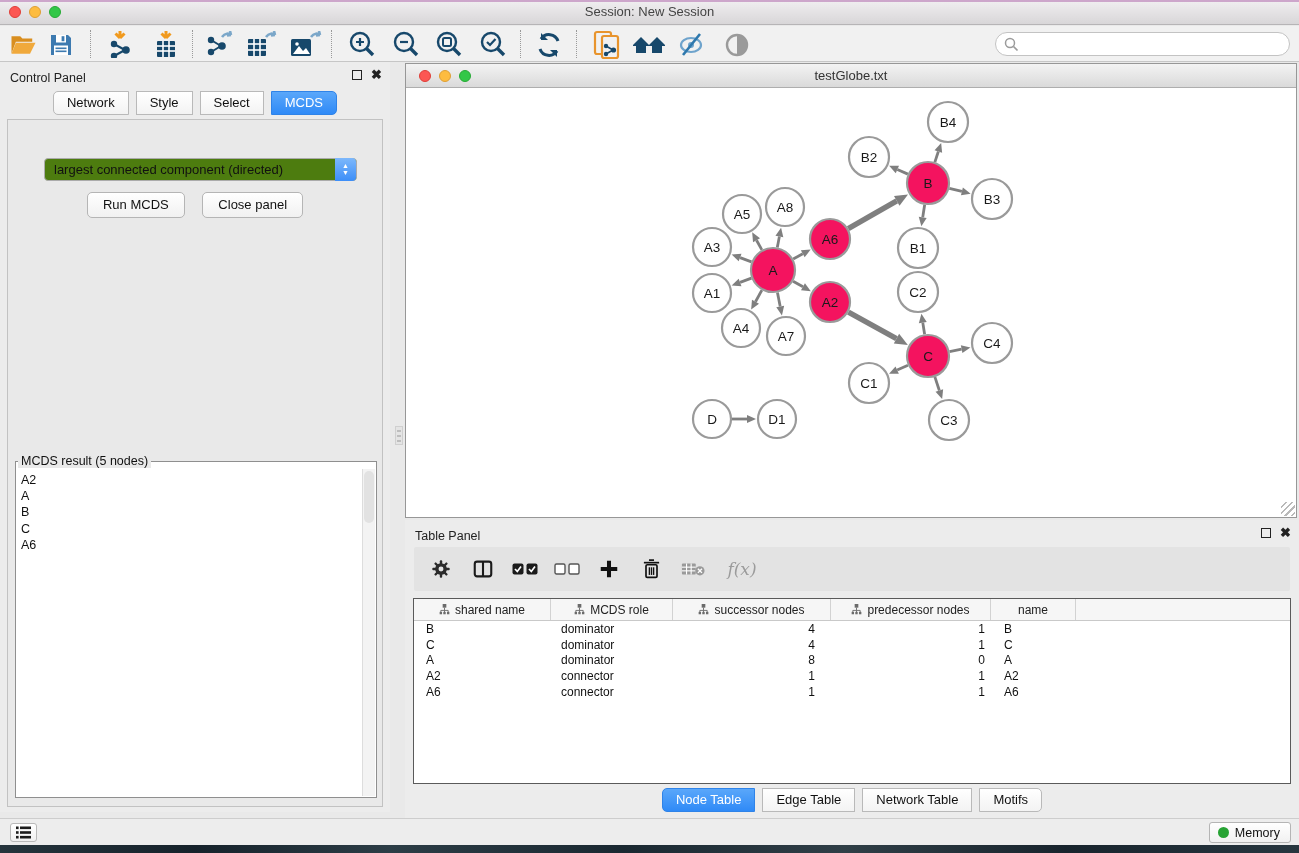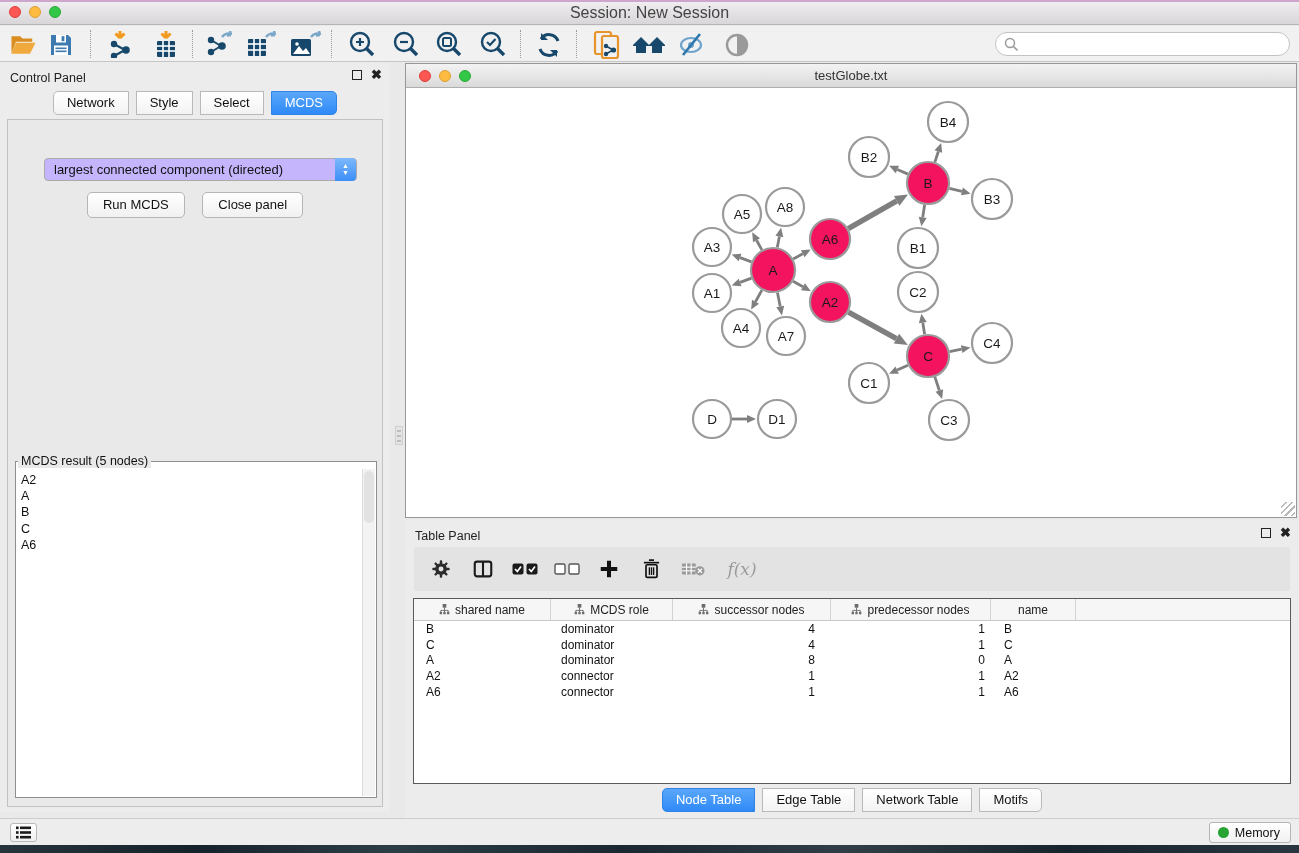--- a/index.html
+++ b/index.html
@@ -2,21 +2,21 @@
 <html><head>
 <meta charset="utf-8">
 <style>
   * { margin:0; padding:0; box-sizing:border-box; }
   html,body { width:1299px; height:853px; }
   body { position:relative; font-family:"Liberation Sans",sans-serif; background:#e9e9e9; overflow:hidden; font-size:13px; color:#1a1a1a; }
 
   
   .top-accent { position:absolute; top:0; left:0; right:0; height:2px; background:#cda6cb; z-index:20; }
   .titlebar { position:absolute; top:0; left:0; right:0; height:25px; background:linear-gradient(#f1eff1,#d8d6d8); border-bottom:1px solid #b6b4b6; z-index:10; }
-  .titlebar .title { position:absolute; left:0; right:0; top:4px; text-align:center; font-size:16px; color:#444; }
+  .titlebar .title { position:absolute; left:0; right:0; top:4px; text-align:center; font-size:13px; color:#444; }
   .lights { position:absolute; top:6px; left:9px; display:flex; gap:8px; }
   .light { width:12px; height:12px; border-radius:50%; }
   .light.red { background:#fc5753; border:1px solid #df3e38; }
   .light.yellow { background:#fdbc40; border:1px solid #de9f34; }
   .light.green { background:#33c748; border:1px solid #27aa35; }
 
   
   .toolbar { position:absolute; top:26px; left:0; right:0; height:36px; background:#f1f1f1; border-bottom:1px solid #c6c6c6; z-index:9; }
   .tbi { position:absolute; top:5px; height:27px; display:flex; align-items:center; justify-content:center; cursor:default; }
   .tsep { position:absolute; top:4px; height:28px; width:0; border-left:1px dotted #9a9a9a; }
@@ -33,21 +33,21 @@
 
   .seg { display:inline-flex;gap:8px; }
   .seg .tab { padding:3px 13px 4px; background:linear-gradient(#ffffff,#f3f3f3); border:1px solid #b9b9b9; margin-left:-1px; font-size:13px; color:#111; }
   .seg .tab:first-child { border-radius:5px 0 0 5px; margin-left:0; }
   .seg .tab:last-child { border-radius:0 5px 5px 0; }
   .seg .tab.active { background:linear-gradient(#5aa7fa,#2f8af7); border-color:#2f83e8; color:#fff; }
   .cp-tabs { position:absolute; top:29px; left:0; right:0; text-align:center; }
 
   .cp-body { position:absolute; left:7px; top:57px; width:376px; height:688px; background:#e9e9e9; border:1px solid #c2c2c2; }
   .opt-label { position:absolute; top:20px; left:0; right:0; text-align:center; font-size:13px; color:#111; }
-  .dropdown { position:absolute; left:36px; top:38px; width:313px; height:23px; background:#c4b5fd; border:1px solid #ababab; border-radius:4px; }
+  .dropdown { position:absolute; left:36px; top:38px; width:313px; height:23px; background:#4d7c0f; border:1px solid #ababab; border-radius:4px; }
   .dropdown .val { position:absolute; left:9px; top:3px; font-size:13px; color:#111; white-space:nowrap; }
   .dropdown .stepper { position:absolute; right:0; top:-1px; bottom:-1px; width:21px; border-radius:0 4px 4px 0; background:linear-gradient(#7db8fb,#3c8ef8); display:flex; flex-direction:column; align-items:center; justify-content:center; gap:1px; }
   .dropdown .stepper span { color:#fff; font-size:7px; line-height:6px; }
   .cp-buttons { position:absolute; top:72px; left:0; right:0; text-align:center; }
   .btn { display:inline-block; padding:4px 15px 5px; background:linear-gradient(#ffffff,#f1f1f1); border:1px solid #b5b5b5; border-radius:5px; font-size:13px; color:#111; margin:0 7px; }
 
   fieldset.result { position:absolute; left:7px; top:334px; width:362px; height:344px; border:1px solid #8f8f8f; background:#fff; }
   fieldset.result legend { font-size:12.5px; color:#111; padding:0 3px; margin-left:2px; background:#e9e9e9; }
   .result-list { position:absolute; left:1px; top:1px; right:14px; bottom:1px; background:#fff; padding:3px 0 0 4px; }
   .result-list div { font-size:12.5px; line-height:16.2px; color:#111; }

